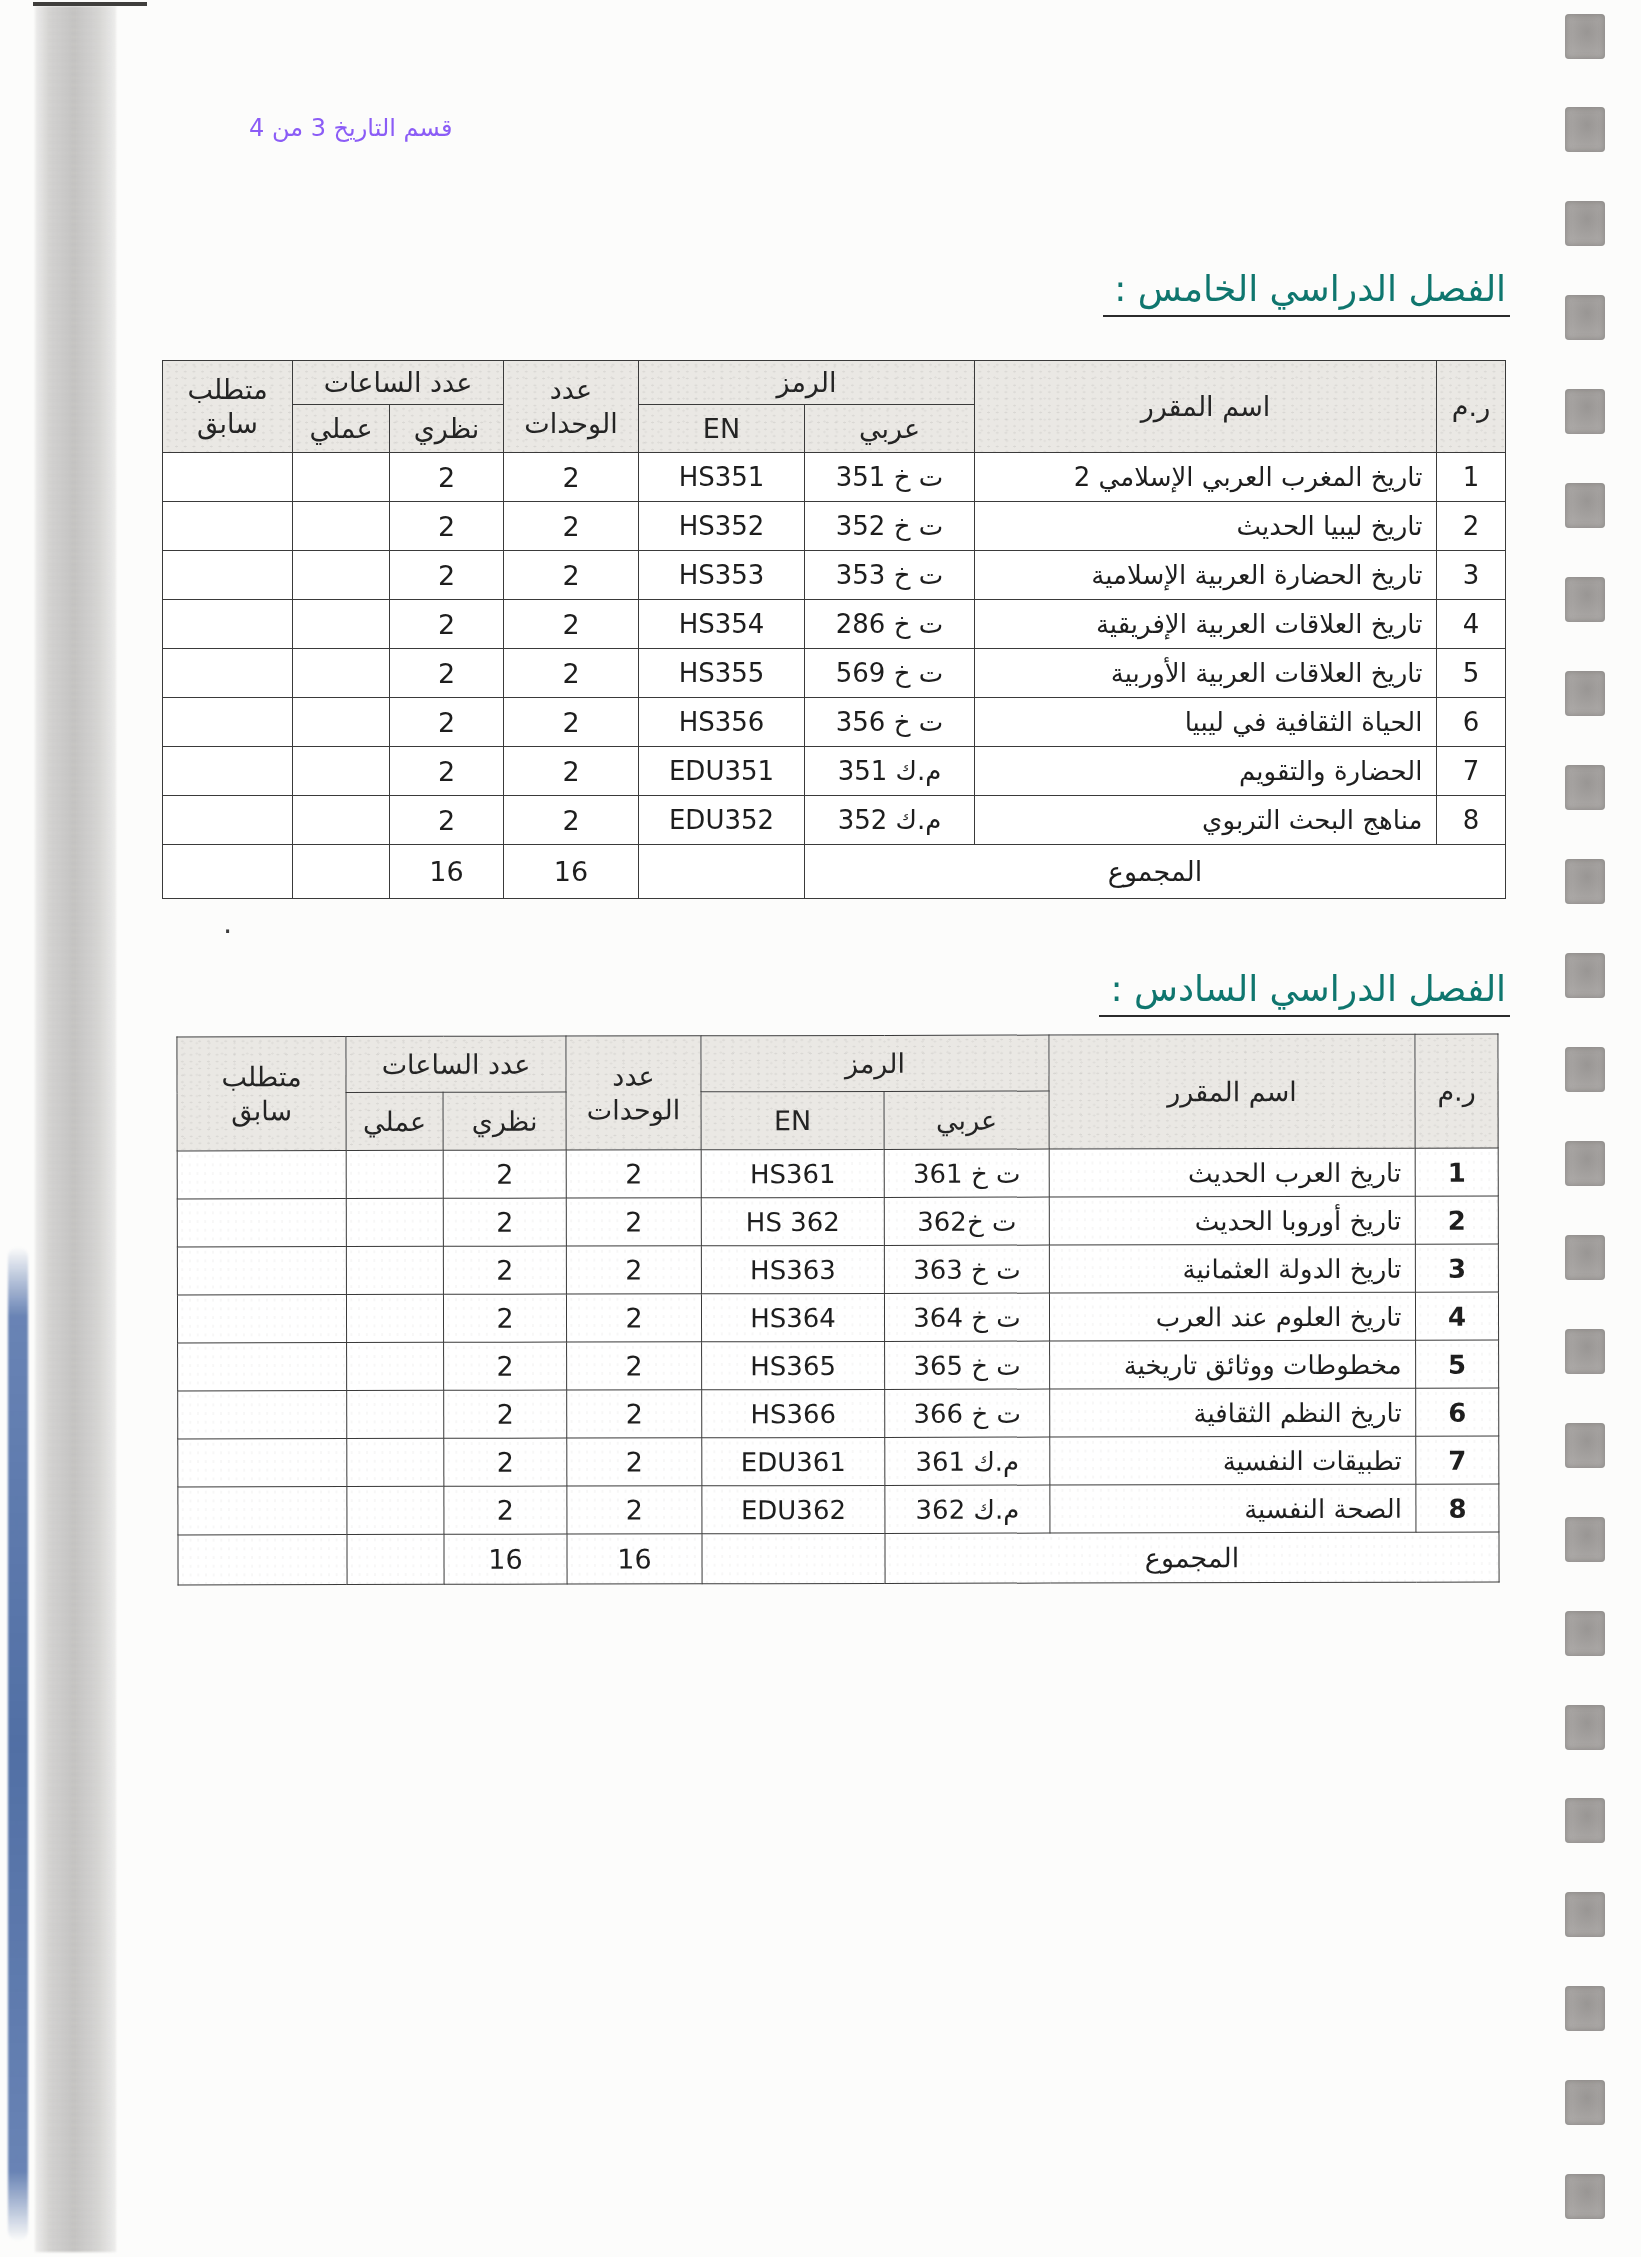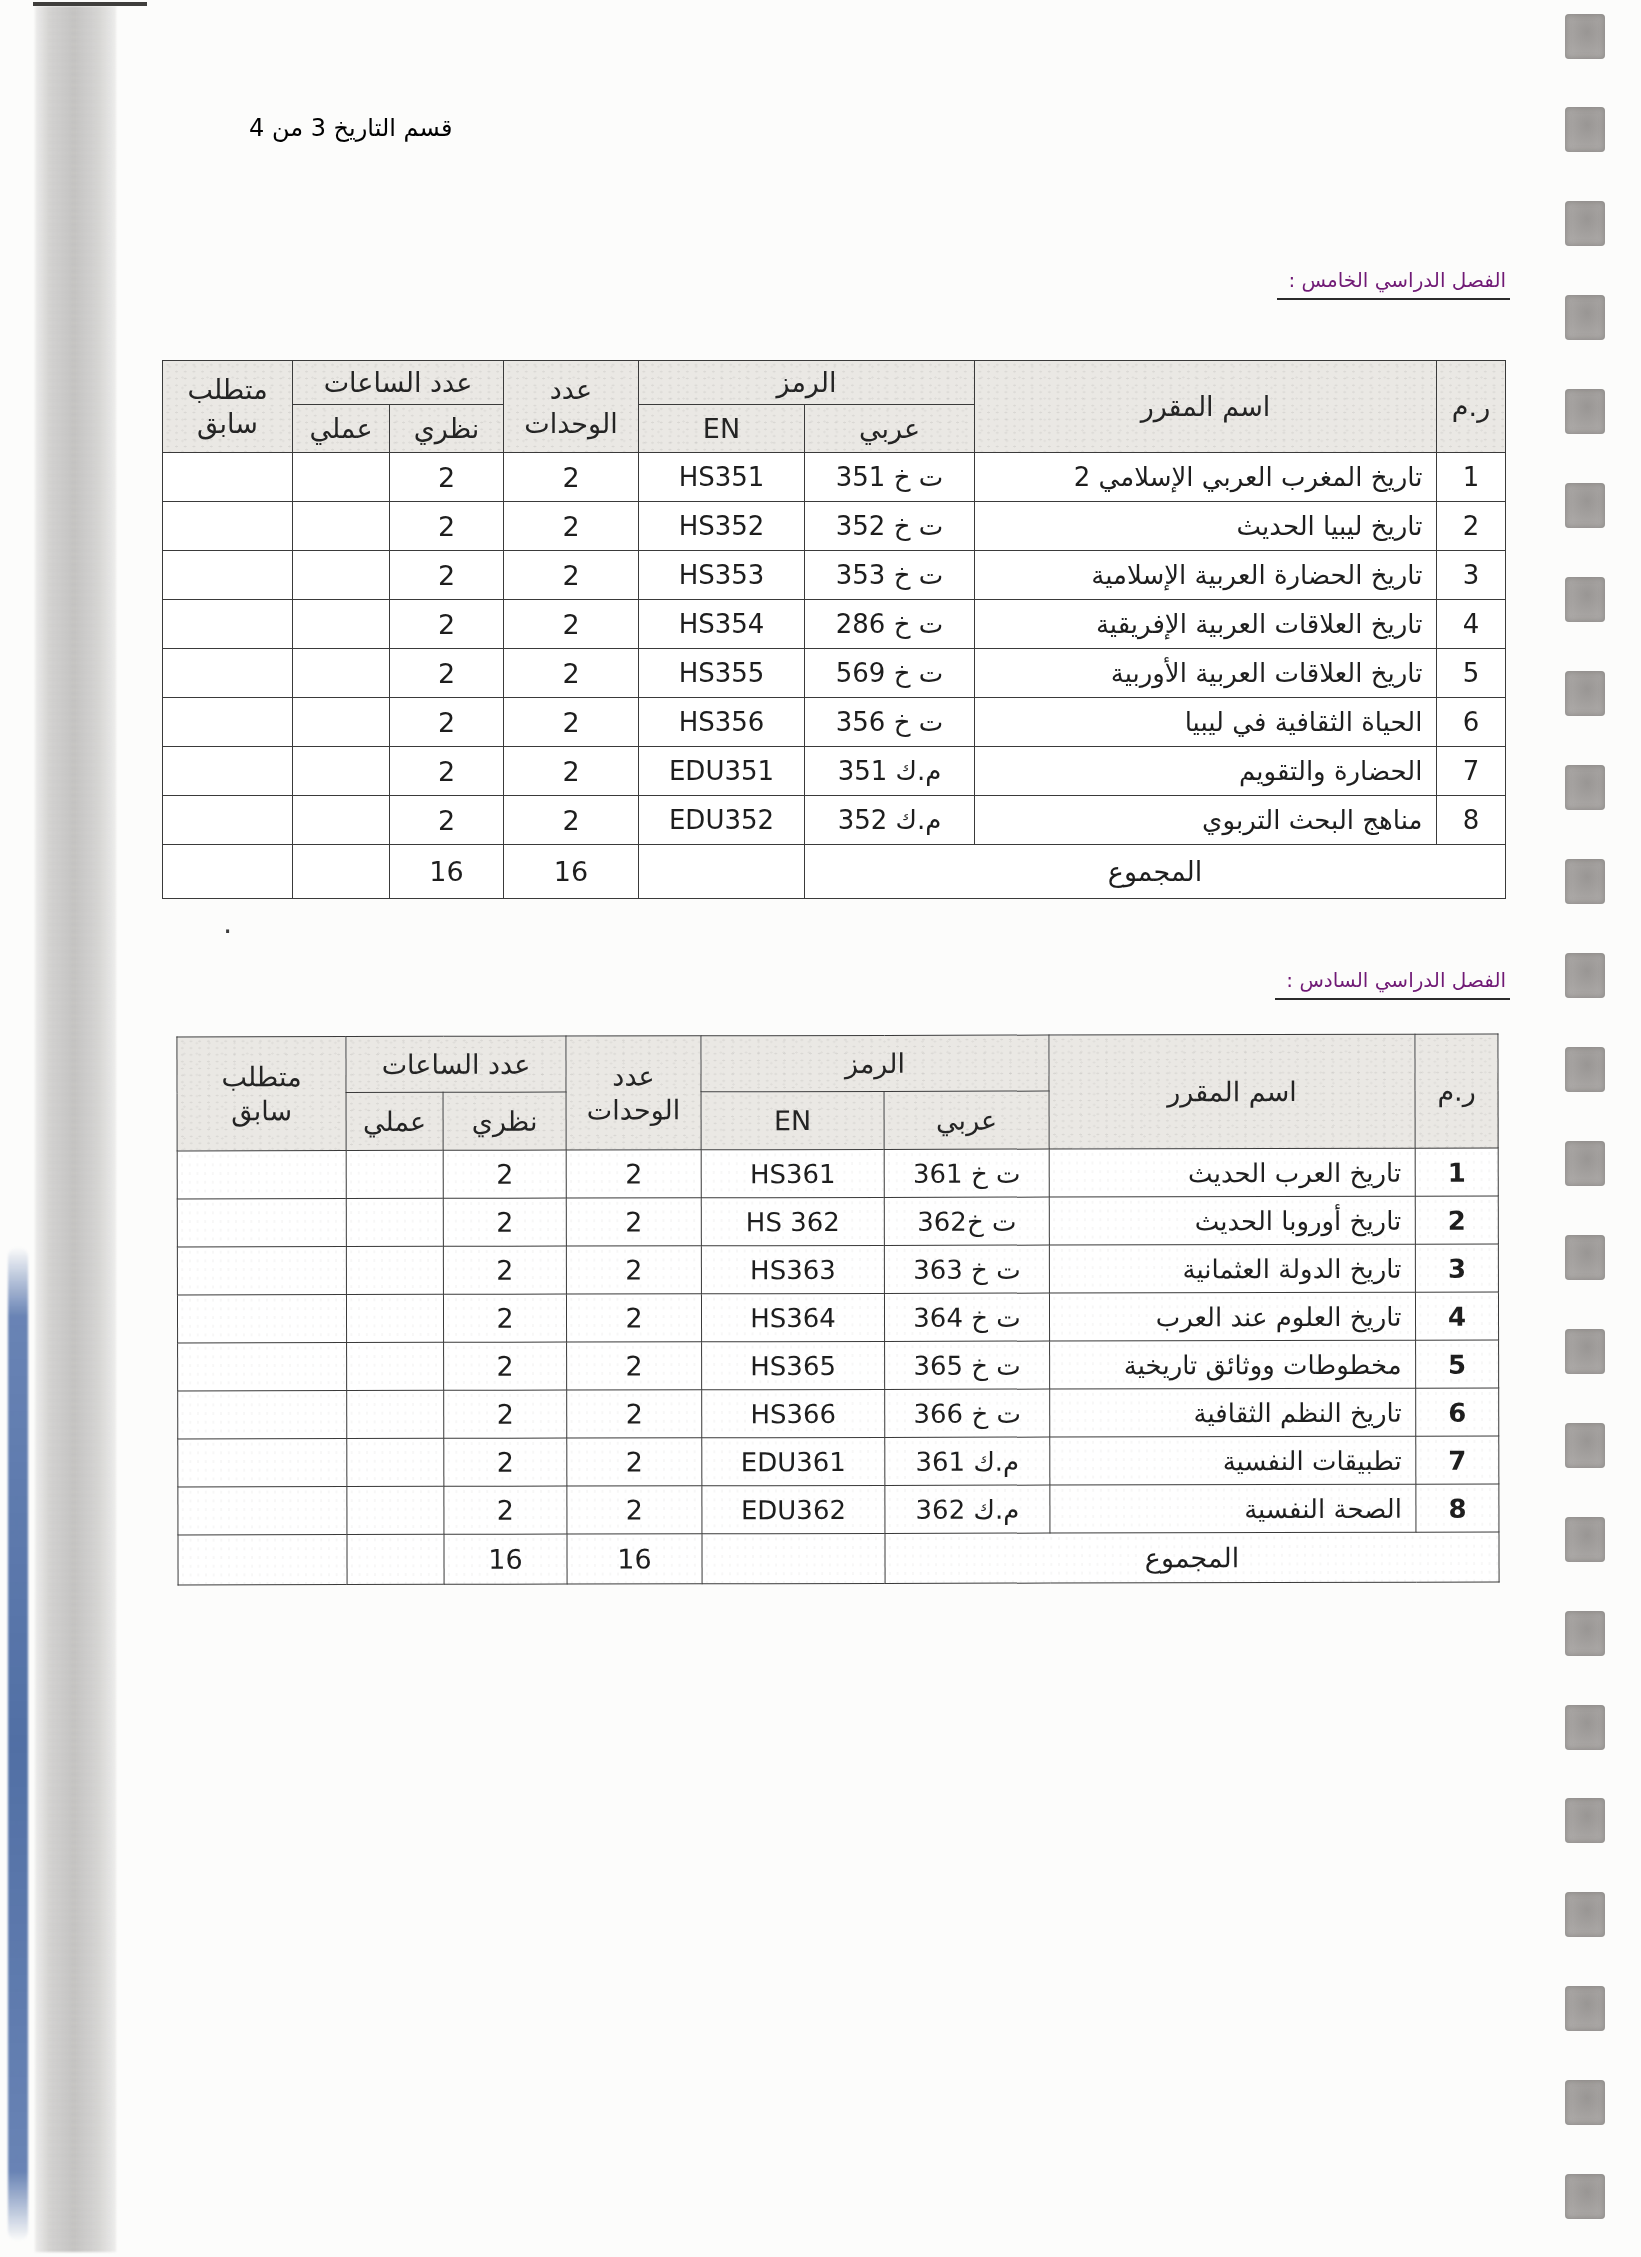--- a/index.html
+++ b/index.html
@@ -33,25 +33,25 @@
     background:radial-gradient(ellipse at 55% 40%, #999694 0%, #a7a4a2 55%, #b3b0ae 100%);
     box-shadow:inset 0 0 6.8px rgba(82,80,78,.45);
     filter:blur(0.6px);
   }
   .stray-dot{
     position:absolute;left:223px;top:906px;font-size:29px;color:#3c3c3c;
   }
   
   .page-note{
     position:absolute;left:249px;top:114px;direction:rtl;
-    font-size:24px;color:#000000;letter-spacing:0.5px;
+    font-size:24px;color:#8b5cf6;letter-spacing:0.5px;
   }
   .section-title{
     position:absolute;right:131px;direction:rtl;
-    font-size:20px;color:#701a75;
+    font-size:36px;color:#0f766e;
     border-bottom:2.9px solid #2b2b2b;padding:0 3.9px 5.8px 11.6px;
   }
   .title-5{top:268px;}
   .title-6{top:948px;margin-top:20px;}
   
   .table-wrap{position:absolute;}
   .t1{left:162px;top:360px;}
   .t2{left:177px;top:1035px;transform:rotate(-0.12deg);transform-origin:center;}
   table{border-collapse:collapse;direction:rtl;table-layout:fixed;background:#ffffff;}
   th,td{

